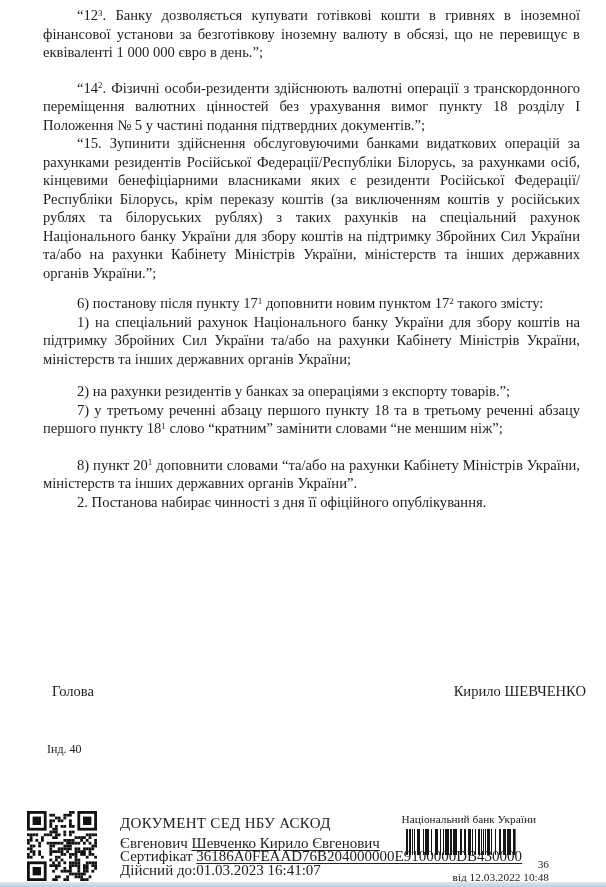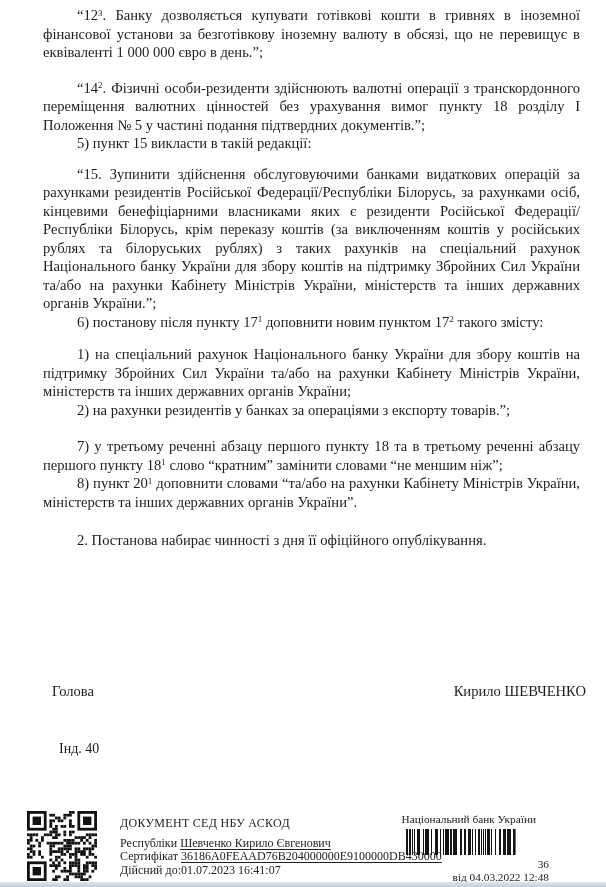--- a/index.html
+++ b/index.html
@@ -19,28 +19,28 @@
   .para:nth-of-type(9)  { }
   .para:nth-of-type(10) { margin-top:20px; }
   .para:nth-of-type(11) { margin-top:13px; }
   .para:nth-of-type(12) { margin-top:13px; }
   sup { font-size:0.62em; line-height:0; position:relative; top:-0.45em; vertical-align:baseline; }
 
   .signature-row {
     position:absolute; top:682px; left:52px; right:20px;
     display:flex; justify-content:space-between; font-size:14.6px; line-height:18.5px;gap:37px;
   }
-  .ind-note { position:absolute; top:740px; left:47px; font-size:14px; line-height:18.5px;margin-left:12px; }
+  .ind-note { position:absolute; top:740px; left:47px; font-size:12px; line-height:18.5px; }
 
   .qr { position:absolute; left:27px; top:811px; width:70px; height:70px; }
   .qr rect { fill:#111; }
 
   .stamp {
     position:absolute; left:120px; top:817px;
-    font-size:12px; line-height:13.2px; color:#222;
+    font-size:15px; line-height:13.2px; color:#222;
   }
   .stamp-title { letter-spacing:0.3px; margin-bottom:7px; }
   .stamp-line span { white-space:pre; }
   .u { text-decoration:underline; text-underline-offset:2px; }
 
   .reg {
     position:absolute; left:386px; top:813px; width:150px;
     text-align:right; font-size:11.3px; line-height:12px; color:#222;
   }
   .barcode { display:block; margin:4px auto 0 auto; width:110px; height:26px; }
@@ -54,21 +54,20 @@
   }
 </style>
 </head>
 <body>
 
 <div class="page">
 
   <div class="body-text">
       <p class="para">“12<sup>3</sup>. Банку дозволяється купувати готівкові кошти в гривнях в іноземної фінансової установи за безготівкову іноземну валюту в обсязі, що не перевищує в еквіваленті 1 000 000 євро в день.”;</p>
       <p class="para">“14<sup>2</sup>. Фізичні особи-резиденти здійснюють валютні операції з транскордонного переміщення валютних цінностей без урахування вимог пункту 18 розділу І Положення № 5 у частині подання підтвердних документів.”;</p>
-      <p class="para">5) пункт 15 викласти в такій редакції:</p>
       <p class="para">“15. Зупинити здійснення обслуговуючими банками видаткових операцій за рахунками резидентів Російської Федерації/Республіки Білорусь, за рахунками осіб, кінцевими бенефіціарними власниками яких є резиденти Російської Федерації/Республіки Білорусь, крім переказу коштів (за виключенням коштів у російських рублях та білоруських рублях) з таких рахунків на спеціальний рахунок Національного банку України для збору коштів на підтримку Збройних Сил України та/або на рахунки Кабінету Міністрів України, міністерств та інших державних органів України.”;</p>
       <p class="para">6) постанову після пункту 17<sup>1</sup> доповнити новим пунктом 17<sup>2</sup> такого змісту:</p>
       <p class="para">1) на спеціальний рахунок Національного банку України для збору коштів на підтримку Збройних Сил України та/або на рахунки Кабінету Міністрів України, міністерств та інших державних органів України;</p>
       <p class="para">2) на рахунки резидентів у банках за операціями з експорту товарів.”;</p>
       <p class="para">7) у третьому реченні абзацу першого пункту 18 та в третьому реченні абзацу першого пункту 18<sup>1</sup> слово “кратним” замінити словами “не меншим ніж”;</p>
       <p class="para">8) пункт 20<sup>1</sup> доповнити словами “та/або на рахунки Кабінету Міністрів України, міністерств та інших державних органів України”.</p>
       <p class="para">2. Постанова набирає чинності з дня її офіційного опублікування.</p>
     </div>
 
   <div class="signature-row">
@@ -292,27 +291,27 @@
       <rect x="54.72" y="2.88" width="14.399999999999999" height="14.399999999999999" style="fill:#fff"></rect>
       <rect x="57.599999999999994" y="5.76" width="8.64" height="8.64"></rect>
       <rect x="0" y="51.839999999999996" width="20.16" height="20.16"></rect>
       <rect x="2.88" y="54.72" width="14.399999999999999" height="14.399999999999999" style="fill:#fff"></rect>
       <rect x="5.76" y="57.599999999999994" width="8.64" height="8.64"></rect>
     </svg>
 
   <div class="stamp">
     <div class="stamp-title">ДОКУМЕНТ СЕД НБУ АСКОД</div>
     <div class="stamp-line">
-      <span>Республіки </span><span class="u">Шевченко Кирило Євгенович</span>
+      <span>Євгенович </span><span class="u">Шевченко Кирило Євгенович</span>
     </div>
     <div class="stamp-line">
       <span>Сертифікат </span><span class="u">36186A0FEAAD76B204000000E9100000DB430000</span>
     </div>
     <div class="stamp-line">
-      <span>Дійсний до:</span><span>01.07.2023 16:41:07</span>
+      <span>Дійсний до:</span><span>01.03.2023 16:41:07</span>
     </div>
   </div>
 
   <div class="reg">
     <div>Національний банк України</div>
     <svg class="barcode" viewBox="0 0 110 26" preserveAspectRatio="none">
         <rect x="0" y="0" width="2" height="26"></rect>
         <rect x="3" y="0" width="2" height="26"></rect>
         <rect x="6" y="0" width="1" height="26"></rect>
         <rect x="8" y="0" width="1" height="26"></rect>
@@ -338,19 +337,19 @@
         <rect x="81" y="0" width="3" height="26"></rect>
         <rect x="85" y="0" width="1" height="26"></rect>
         <rect x="89" y="0" width="1" height="26"></rect>
         <rect x="93" y="0" width="2" height="26"></rect>
         <rect x="97" y="0" width="3" height="26"></rect>
         <rect x="101" y="0" width="4" height="26"></rect>
         <rect x="107" y="0" width="2.6" height="26"></rect>
       </svg>
     <div class="reg-nd">
       <div>36</div>
-      <div>від 04.03.2022 12:48</div>
+      <div>від 12.03.2022 10:48</div>
     </div>
   </div>
 
   <div class="bottom-strip"></div>
 
 </div>
 
 </body></html>

